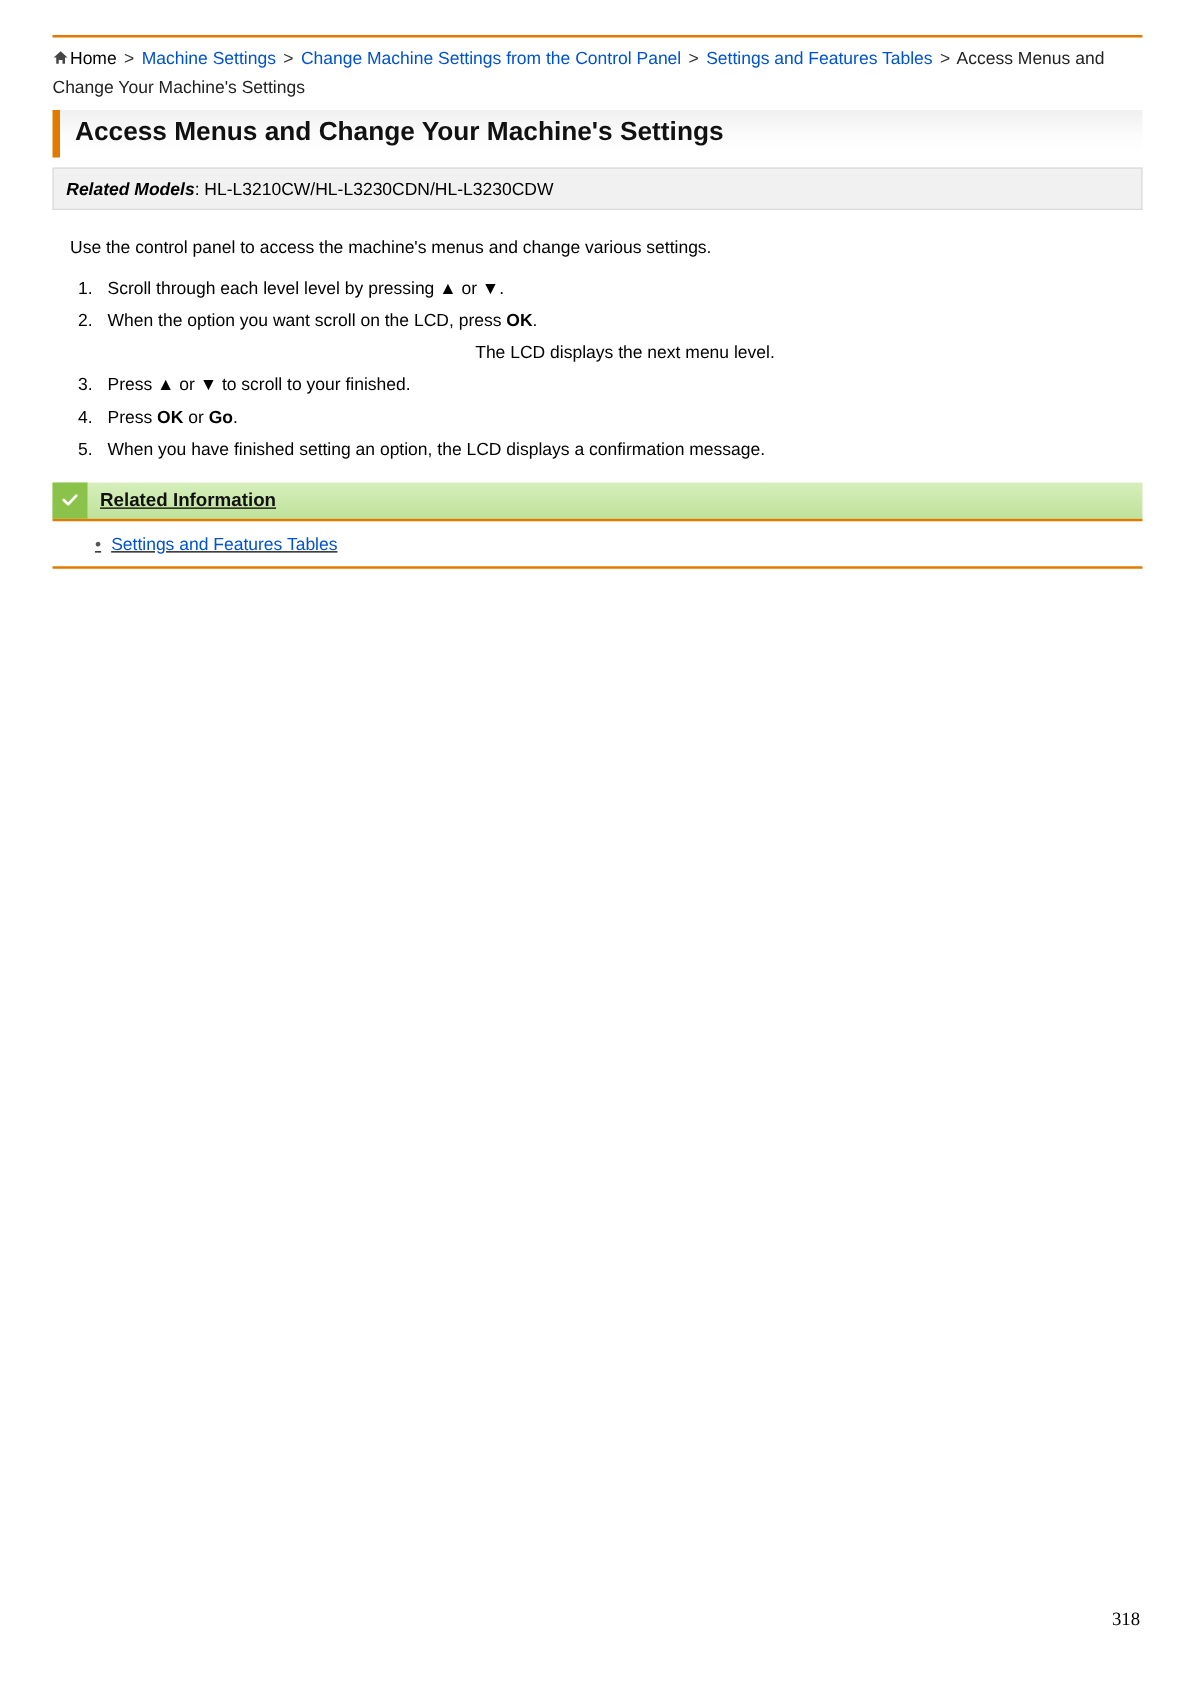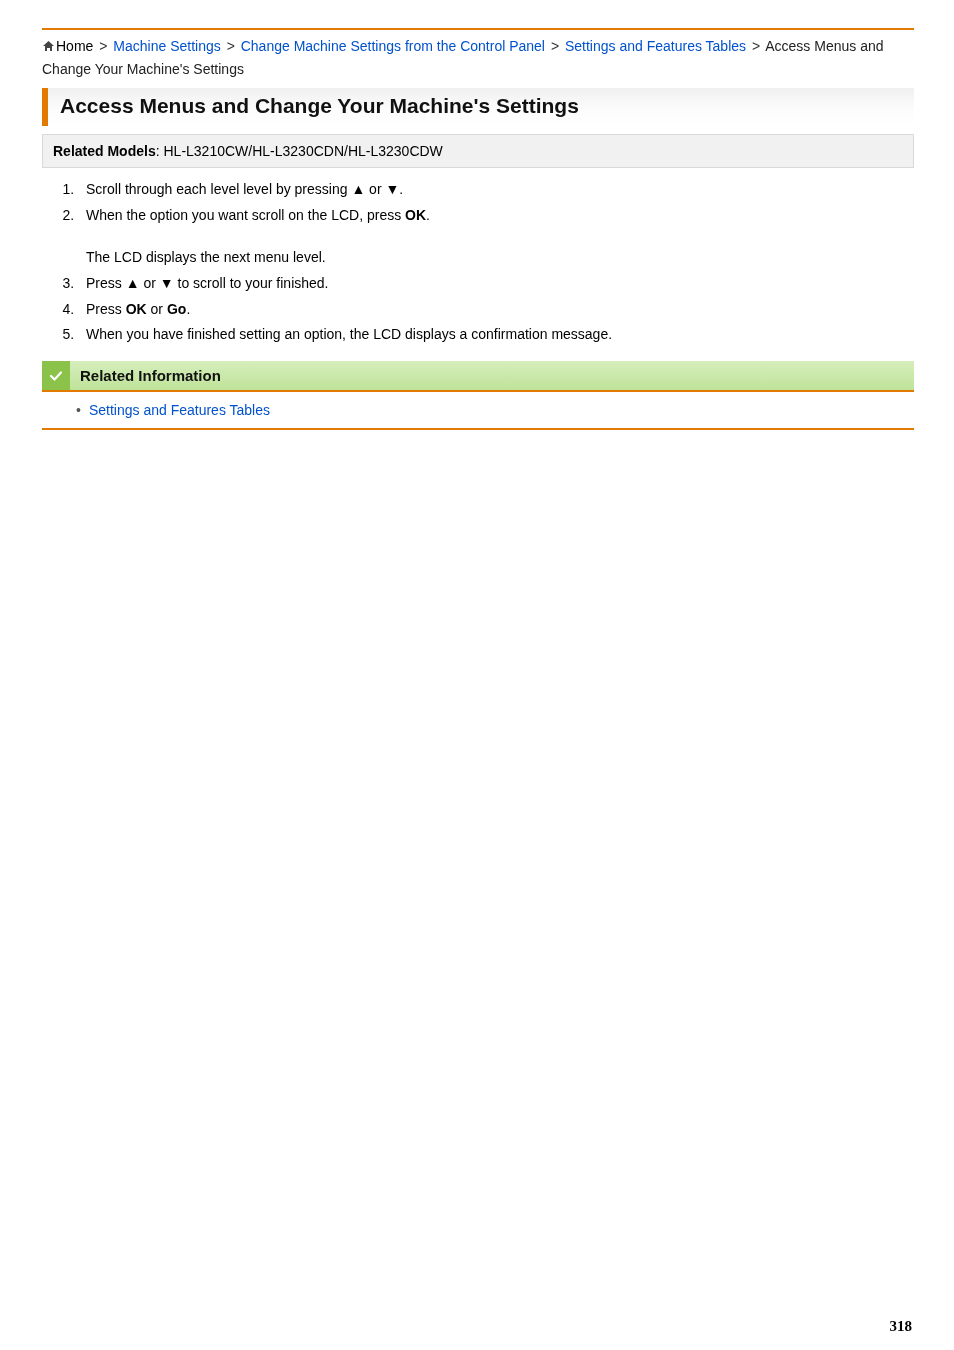--- a/index.html
+++ b/index.html
@@ -42,37 +42,38 @@
       font-weight: bold;
       color: #111;
     }
     .models-box {
       margin-top: 8px;
       background: #f1f1f1;
       border: 1px solid #d9d9d9;
       padding: 8px 10px;
       font-size: 14px;
     }
-    .models-label { font-weight: bold; }
+    .models-label { font-weight: bold; font-style: italic; }
     .intro {
       margin-top: 18px;
       margin-left: 14px;
       line-height: 1.6;
     }
     ol.steps {
       margin-top: 10px;
       margin-left: 14px;
       padding-left: 22px;
       line-height: 1.7;
     }
     ol.steps li { padding-left: 8px; margin-bottom: 2px; }
-    .sub { margin-top: 18px; }
+    .sub { margin-top: 2px; text-align: center; }
     .arrow { font-family: Arial, sans-serif; }
     .related-box {
       margin-top: 14px;
+      text-decoration: underline;
     }
     .related-header {
       display: flex;
       align-items: stretch;
       border-bottom: 2px solid #e37a00;
       background: linear-gradient(to bottom, #d6eebc 0%, #bfe39a 100%);
     }
     .related-check {
       width: 28px;
       background: #8bc34a;
@@ -95,23 +96,23 @@
     }
     .related-body ul { list-style: none; }
     .related-body li::before {
       content: "•";
       color: #555;
       margin-right: 8px;
     }
     .related-body a { color: #0052cc; text-decoration: none; }
     .page-number {
       position: absolute;
-      bottom: 15px;
+      bottom: 45px;
       right: 42px;
-      font-weight: bold;
+      font-weight: normal;
       font-family: "Times New Roman", serif;
       font-size: 15px;
       margin-left: 48px;
     }
   </style>
 </head>
 <body>
 
 <div class="page">
   <div class="top-rule"></div>
@@ -133,20 +134,21 @@
   </div>
 
   <div class="heading-wrap">
     <h1 class="heading">Access Menus and Change Your Machine's Settings</h1>
   </div>
 
   <div class="models-box">
     <span class="models-label">Related Models</span><span>: HL-L3210CW/HL-L3230CDN/HL-L3230CDW</span>
   </div>
 
+  <p class="intro">Use the control panel to access the machine's menus and change various settings.</p>
 
   <ol class="steps">
     <li>
       <span>Scroll through each level level by pressing </span><span class="arrow">▲</span><span> or </span><span class="arrow">▼</span><span>.</span>
     </li>
     <li>
       <span>When the option you want scroll on the LCD, press </span><b>OK</b><span>.</span>
       <div class="sub">The LCD displays the next menu level.</div>
     </li>
     <li>

